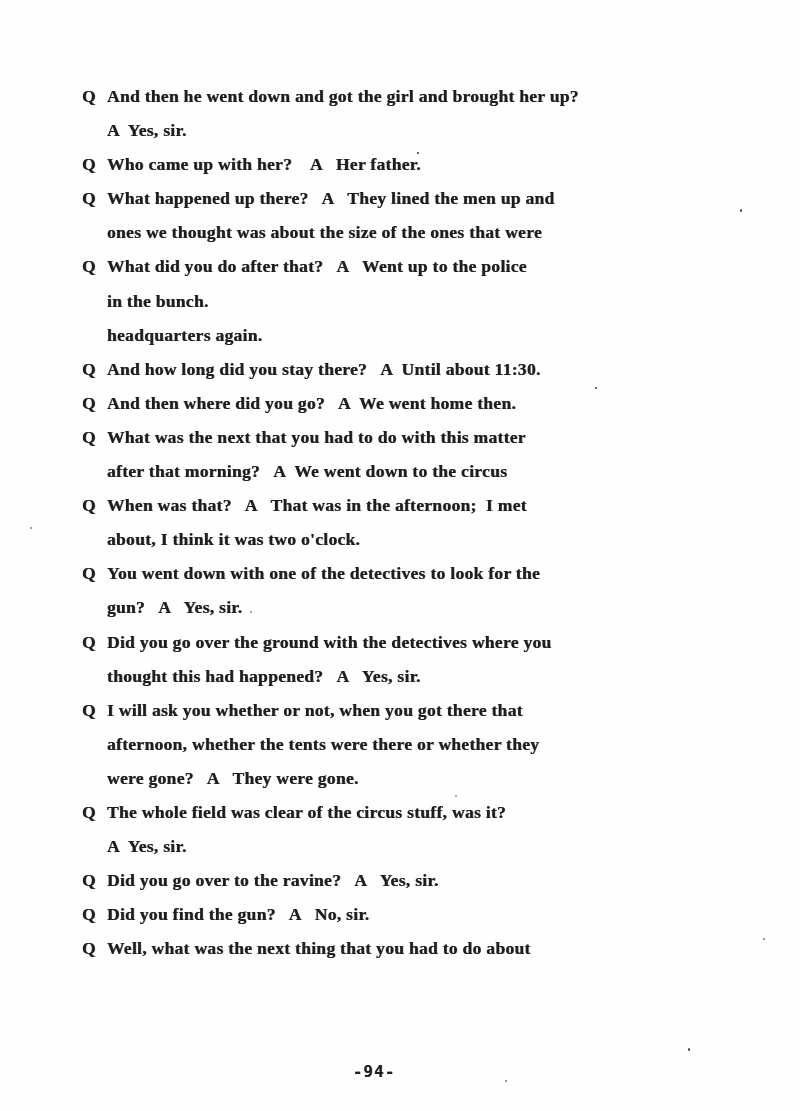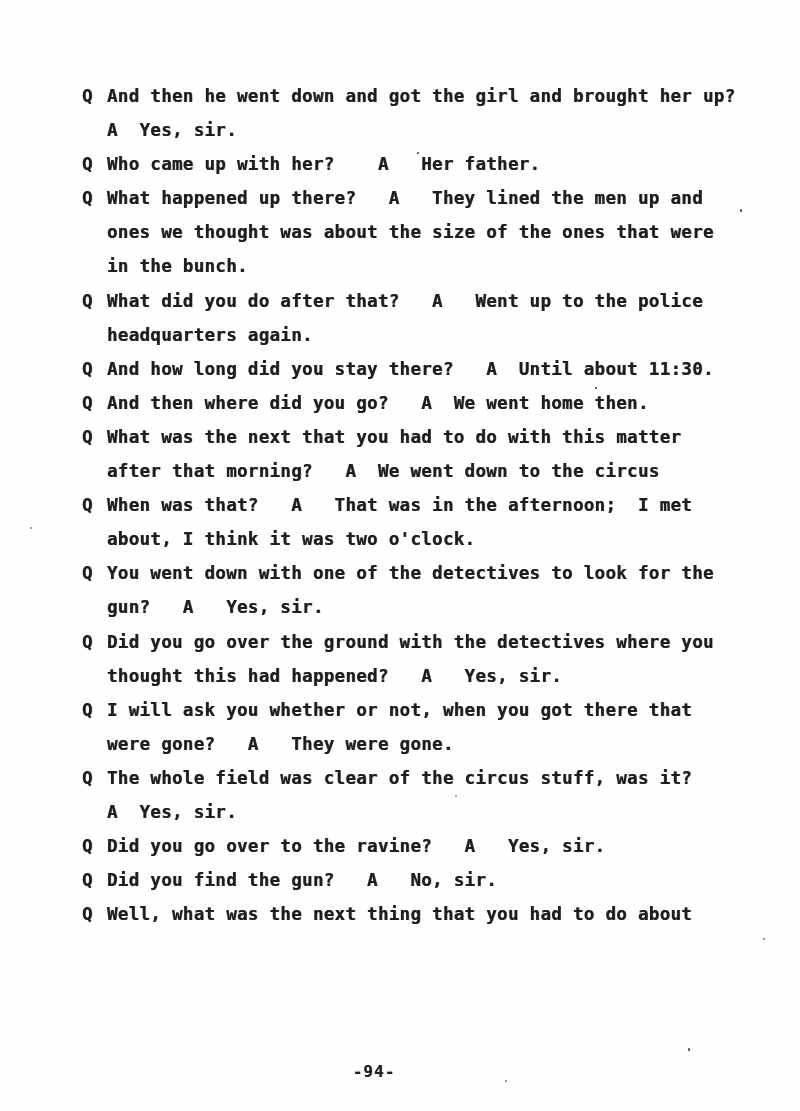--- a/index.html
+++ b/index.html
@@ -15,20 +15,21 @@
     overflow: hidden;
     font-family: "DejaVu Sans Mono", "Liberation Mono", monospace;
     font-weight: 700;
     color: #1e1e1e;
   }
   .text-block {
     position: absolute;
     top: 79px;
     left: 0;
     width: 716px;
+    font-family: Liberation Serif, serif;
   }
   .line {
     height: 34.1px;
     line-height: 34.1px;
     padding-left: 82px;
     font-size: 17.5px;
     letter-spacing: 0.3px;
     white-space: pre;
     text-shadow: 0.5px 0.4px 0 rgba(25,25,25,0.6), -0.3px 0 0 rgba(25,25,25,0.3);
   }
@@ -57,34 +58,35 @@
 <body>
 
 <div class="page" style="background: rgb(254, 254, 254); color: rgb(30, 30, 30);">
 
   <div class="text-block">
       <div class="line"><span class="marker">Q</span><span class="line-text">And then he went down and got the girl and brought her up?</span></div>
       <div class="line"><span class="marker"></span><span class="line-text">A  Yes, sir.</span></div>
       <div class="line"><span class="marker">Q</span><span class="line-text">Who came up with her?    A   Her father.</span></div>
       <div class="line"><span class="marker">Q</span><span class="line-text">What happened up there?   A   They lined the men up and</span></div>
       <div class="line"><span class="marker"></span><span class="line-text">ones we thought was about the size of the ones that were</span></div>
+      <div class="line"><span class="marker">Q</span><span class="line-text">What did you do after that?   A   Went up to the police</span></div>
       <div class="line"><span class="marker"></span><span class="line-text">in the bunch.</span></div>
-      <div class="line"><span class="marker">Q</span><span class="line-text">What did you do after that?   A   Went up to the police</span></div>
       <div class="line"><span class="marker"></span><span class="line-text">headquarters again.</span></div>
       <div class="line"><span class="marker">Q</span><span class="line-text">And how long did you stay there?   A  Until about 11:30.</span></div>
       <div class="line"><span class="marker">Q</span><span class="line-text">And then where did you go?   A  We went home then.</span></div>
       <div class="line"><span class="marker">Q</span><span class="line-text">What was the next that you had to do with this matter</span></div>
       <div class="line"><span class="marker"></span><span class="line-text">after that morning?   A  We went down to the circus</span></div>
       <div class="line"><span class="marker">Q</span><span class="line-text">When was that?   A   That was in the afternoon;  I met</span></div>
       <div class="line"><span class="marker"></span><span class="line-text">about, I think it was two o'clock.</span></div>
       <div class="line"><span class="marker">Q</span><span class="line-text">You went down with one of the detectives to look for the</span></div>
       <div class="line"><span class="marker"></span><span class="line-text">gun?   A   Yes, sir.</span></div>
       <div class="line"><span class="marker">Q</span><span class="line-text">Did you go over the ground with the detectives where you</span></div>
       <div class="line"><span class="marker"></span><span class="line-text">thought this had happened?   A   Yes, sir.</span></div>
       <div class="line"><span class="marker">Q</span><span class="line-text">I will ask you whether or not, when you got there that</span></div>
+      <div class="line"><span class="marker"></span><span class="line-text">afternoon, whether the tents were there or whether they</span></div>
       <div class="line"><span class="marker"></span><span class="line-text">were gone?   A   They were gone.</span></div>
       <div class="line"><span class="marker">Q</span><span class="line-text">The whole field was clear of the circus stuff, was it?</span></div>
       <div class="line"><span class="marker"></span><span class="line-text">A  Yes, sir.</span></div>
       <div class="line"><span class="marker">Q</span><span class="line-text">Did you go over to the ravine?   A   Yes, sir.</span></div>
       <div class="line"><span class="marker">Q</span><span class="line-text">Did you find the gun?   A   No, sir.</span></div>
       <div class="line"><span class="marker">Q</span><span class="line-text">Well, what was the next thing that you had to do about</span></div>
     </div>
 
   <div class="page-number">-94-</div>
 

